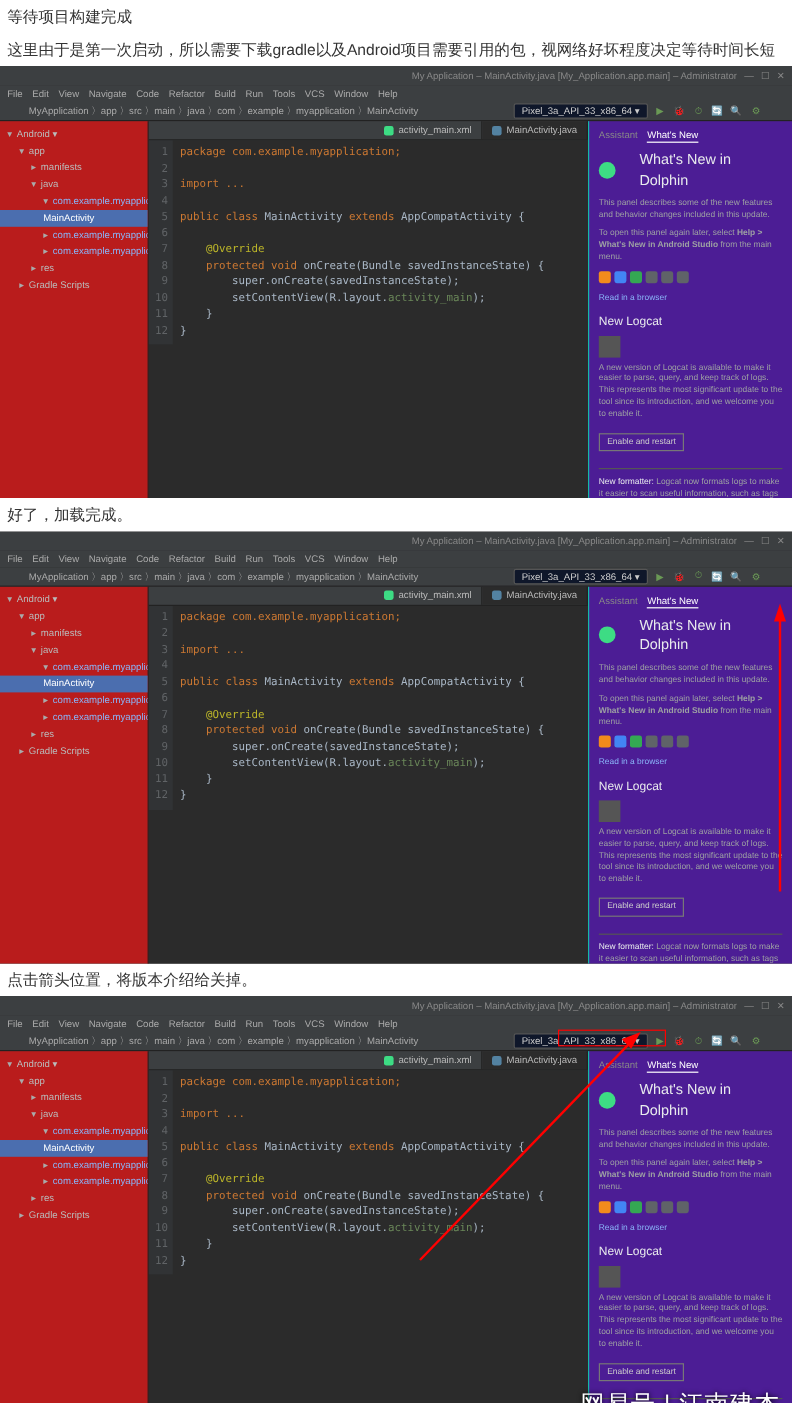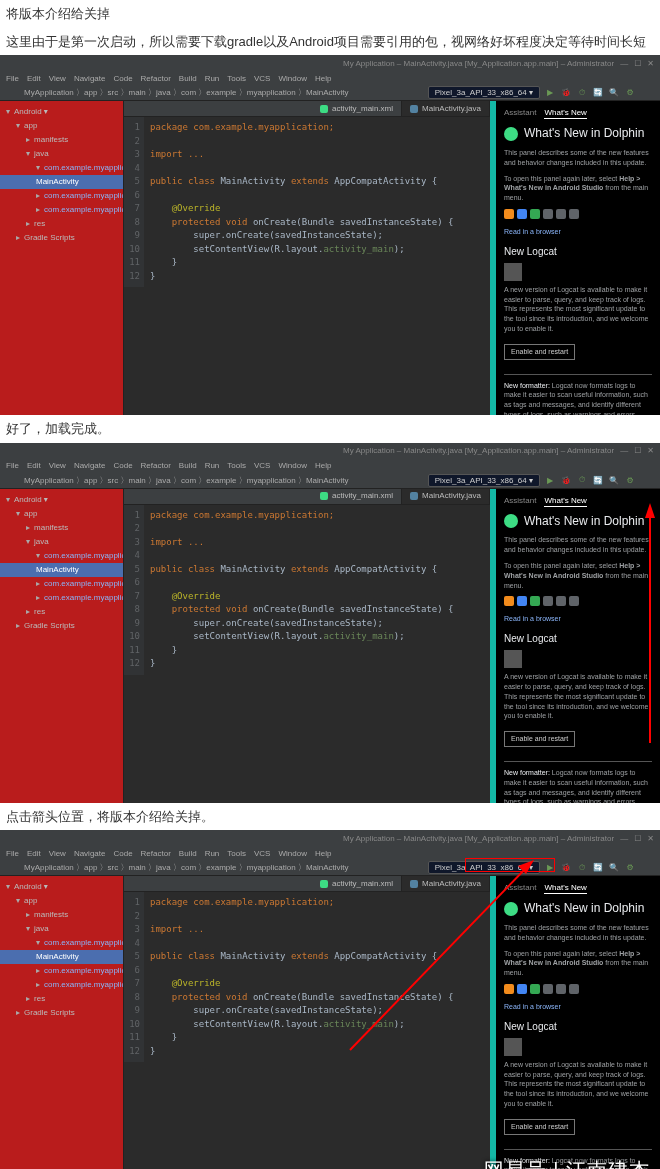--- a/index.html
+++ b/index.html
@@ -30,42 +30,42 @@
   .editor-tab { padding:0 8px; font-size:8px; line-height:16px; color:#bbb; border-right:1px solid #222; display:flex; align-items:center; gap:4px; }
   .editor-tab.active { background:#2b2b2b; }
   .tab-icon { width:8px; height:8px; background:#3ddc84; border-radius:2px; display:inline-block; }
   .code-area { display:flex; font-family:Consolas,monospace; font-size:9px; line-height:1.5; }
   .gutter { width:20px; background:#313335; color:#606366; text-align:right; padding:4px 4px 4px 0; }
   .code { flex:1; padding:4px 6px; white-space:pre; color:#a9b7c6; }
   .kw { color:#cc7832; }
   .cls { color:#a9b7c6; }
   .str { color:#6a8759;margin-top:36px; }
   .ann { color:#bbb529; }
-  .right-panel { width:170px; background:#000000; border-left:6px solid #14b8a6; padding:6px 8px; font-size:8px; color:#9da0a3; line-height:1.4; overflow:hidden; }
+  .right-panel { width:170px; background:#4c1d95; border-left:1px solid #14b8a6; padding:6px 8px; font-size:8px; color:#9da0a3; line-height:1.4; overflow:hidden; }
   .right-panel .panel-tabs { display:flex; gap:8px; color:#888; margin-bottom:6px; }
-  .right-panel h2 { font-size:12px; color:#e8eaed; font-weight:500; display:flex; align-items:center; gap:6px; margin-bottom:6px; }
+  .right-panel h2 { font-size:12px; color:#e8eaed; font-weight:500; display:flex; align-items:center; gap:20px; margin-bottom:6px; }
   .as-logo { width:14px; height:14px; border-radius:50%; background:#3ddc84; display:inline-block; }
   .right-panel .para { font-size:7px; color:#9da0a3; margin-bottom:6px; }
   .right-panel .link { color:#8ab4f8; }
   .right-panel .dev-icons { display:flex; gap:3px; margin:4px 0 8px; }
   .right-panel .dev-icons span { width:10px; height:10px; border-radius:2px; display:inline-block; }
   .right-panel h3 { font-size:10px; color:#e8eaed; font-weight:500; margin:8px 0 4px; }
   .qr { width:18px; height:18px; background:#555; margin:4px 0; }
   .btn-reset { display:inline-block; border:1px solid #777; color:#ccc; font-size:7px; padding:2px 6px; margin:4px 0 8px; }
   .right-panel hr { border:none; border-top:1px solid #555; margin:6px 0; }
   .right-panel .section-title { color:#e8eaed; font-size:7px; }
   .arrow-overlay { position:absolute; pointer-events:none; }
   .arrow-line { stroke:#ff0000; stroke-width:2; fill:none; }
   .arrow-head { fill:#ff0000; }
   .watermark { font-size:20px; color:#fff; text-shadow:0 0 4px #000; position:absolute; right:10px; bottom:6px; font-weight:500; letter-spacing:1px; }
 </style>
 </head>
 <body>
 
-<div class="caption">将版本介绍给关掉</div>
+<div class="caption">等待项目构建完成</div>
 <div class="caption">这里由于是第一次启动，所以需要下载gradle以及Android项目需要引用的包，视网络好坏程度决定等待时间长短</div>
 
 <div class="ide" id="ide1" style="height:360px">
   <div class="ide-titlebar">
     <span class="title">My Application – MainActivity.java [My_Application.app.main] – Administrator</span>
     <span class="win-controls"><span>—</span><span>☐</span><span>✕</span></span>
   </div>
   <div class="ide-menubar">
     <span>File</span>
     <span>Edit</span>

